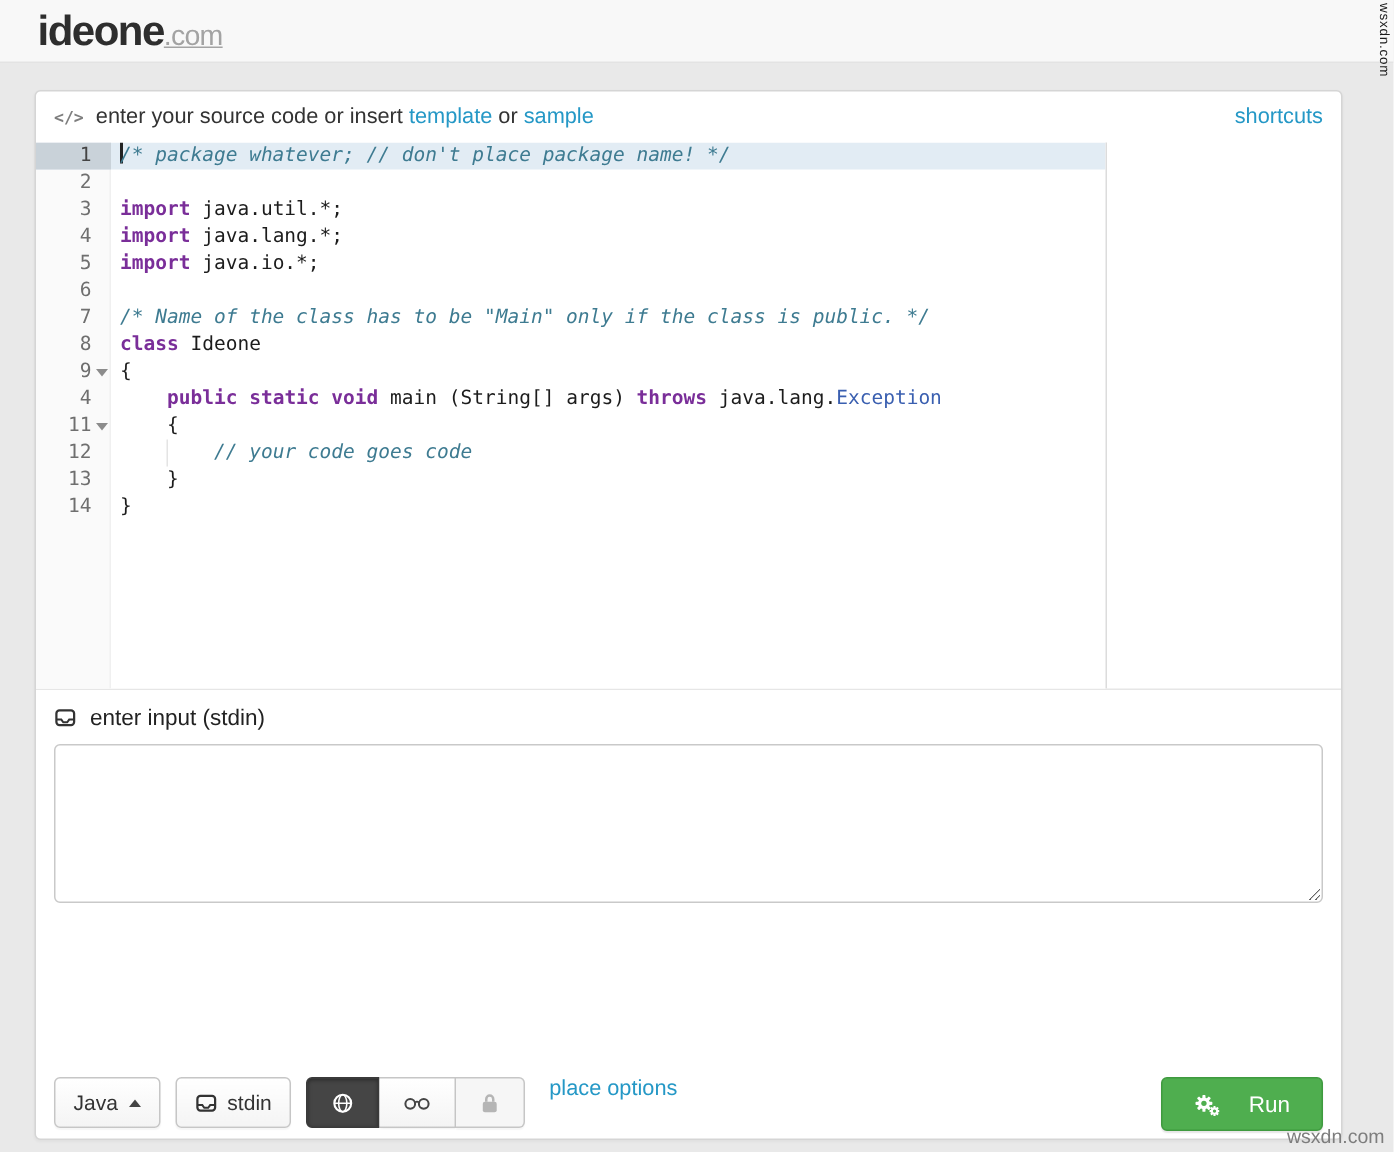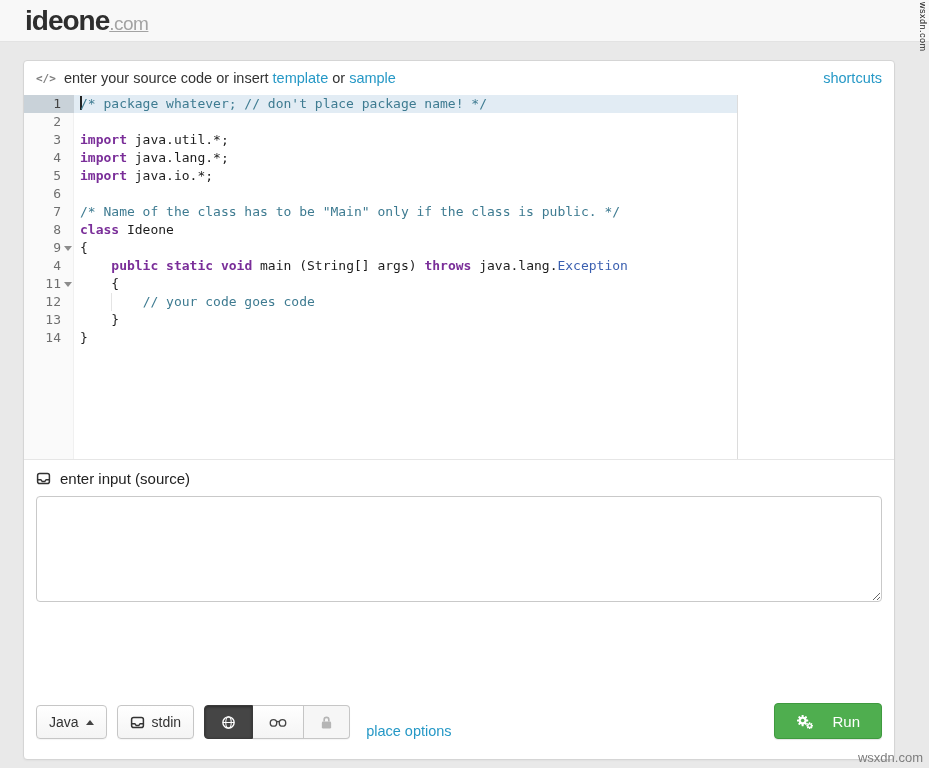--- a/index.html
+++ b/index.html
@@ -56,36 +56,36 @@
   .code-row.active .gutter-cell { background:var(--active_gutter_bg,#c9d2d9); color:#444; }
   .gutter-cell .ln { text-align:right; }
   .fold-slot { width:13px; display:inline-flex; align-items:center; justify-content:center; height:18px; }
   .fold-tri {
     width:0; height:0; display:inline-block;
     border-left:4px solid transparent; border-right:4px solid transparent;
     border-top:5px solid #8c8c8c; cursor:pointer;
   }
   .code-text { white-space:pre; padding-left:6px; color:var(--code_text,#1c1c1c); }
   .tk-kw { color:var(--keyword,#7a2e99); font-weight:bold; }
-  .tk-com { color:var(--comment,#3e7b91); }
+  .tk-com { color:var(--comment,#3e7b91);font-style:italic; }
   .tk-ty { color:var(--type,#3a5fb0); }
   .tk-pl { color:var(--code_text,#1c1c1c); }
   .cursor { display:inline-block; width:2px; height:14px; background:#222; vertical-align:-2px; margin-right:-2px; }
   .indent-guide { position:absolute; left:87px; top:198px; height:18px; width:1px; background:#e4e4e4; }
   
   .stdin-section { flex:0 0 auto; padding:10px 12px 0 12px; }
   .stdin-label-row { display:flex; align-items:center; gap:9px; font-size:15px; color:#222; }
   .stdin-textarea {
     display:block; width:100%; height:106px; margin-top:9px;
     border:1px solid #c9c9c9; border-radius:4px; resize:both;
     font-family:"DejaVu Sans Mono",monospace; font-size:13px; padding:6px;
     color:#222; outline:none;
   }
   
-  .toolbar { margin-top:auto; display:flex; align-items:flex-end; gap:10px; padding:0 12px 20px 12px; }
+  .toolbar { margin-top:auto; display:flex; align-items:flex-start; gap:10px; padding:0 12px 5px 12px; }
   .btn {
     height:34px; background:linear-gradient(#ffffff,#f4f4f4); border:1px solid #c6c6c6;
     border-radius:4px; font-size:14px; color:#333;
     display:inline-flex; align-items:center; gap:7px; padding:0 12px; cursor:pointer;
     box-shadow:0 1px 1px rgba(0,0,0,0.04);
   }
   .caret-up { width:0; height:0; border-left:4px solid transparent; border-right:4px solid transparent; border-bottom:5px solid #444; }
   .btn-group { display:inline-flex; }
   .btn-group .btn { border-radius:0; border-left-width:0; padding:0 16px; }
   .btn-group .btn:first-child { border-radius:4px 0 0 4px; border-left-width:1px; }
@@ -236,21 +236,21 @@
       <div class="indent-guide"></div>
     </div>
   </div>
 
   <div class="stdin-section">
     <div class="stdin-label-row">
       <svg viewBox="0 0 16 16" width="15" height="15">
         <rect x="1.7" y="2.7" width="12.6" height="10.6" rx="2.2" fill="none" stroke="#333" stroke-width="1.6"></rect>
         <path d="M1.7 9.3 H5.2 L6.6 11.2 H9.4 L10.8 9.3 H14.3" fill="none" stroke="#333" stroke-width="1.4"></path>
       </svg>
-      <span>enter input (source)</span>
+      <span>enter input (stdin)</span>
     </div>
     <textarea class="stdin-textarea" spellcheck="false" style=""></textarea>
   </div>
 
   <div class="toolbar">
     <button class="btn">
       <span>Java</span>
       <span class="caret-up"></span>
     </button>
 

